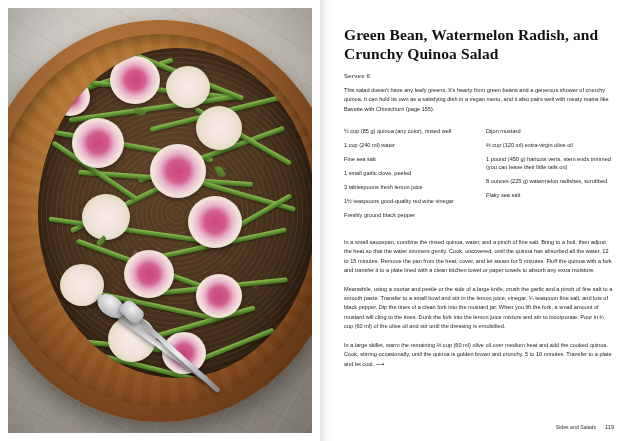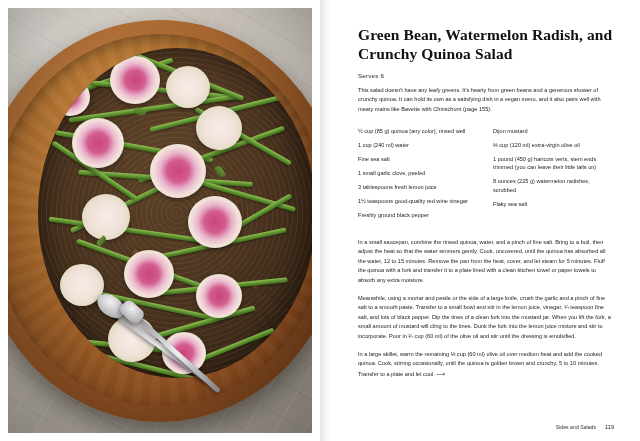--- a/index.html
+++ b/index.html
@@ -161,21 +161,21 @@
     pointer-events: none;
     background: radial-gradient(ellipse at 50% 45%, rgba(0,0,0,0) 55%, rgba(0,0,0,0.28) 100%);
   }
 
   
   .page-right {
     position: relative;
     width: 320px;
     height: 441px;
     background: #ffffff;
-    padding: 26px 26px 0 38px;
+    padding: 26px 26px 0 24px;
     box-sizing: border-box;
     color: #1a1a1a;
   }
   .recipe-title {
     font-family: "Liberation Serif", serif;
     font-weight: bold;
     font-size: 15.5px;
     line-height: 1.22;
     letter-spacing: 0.1px;
     margin: 0 0 8px 0;

